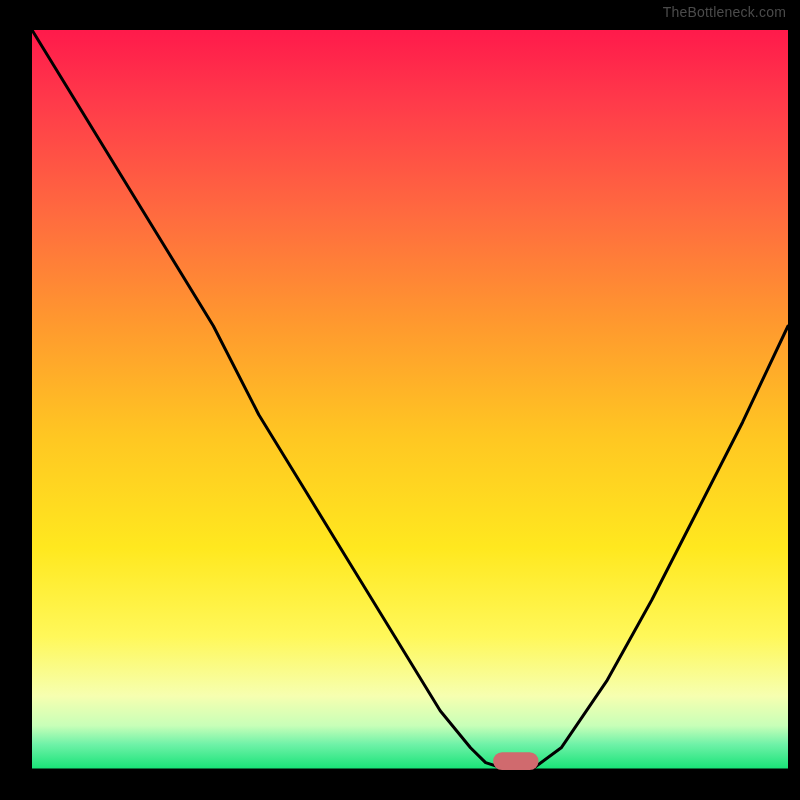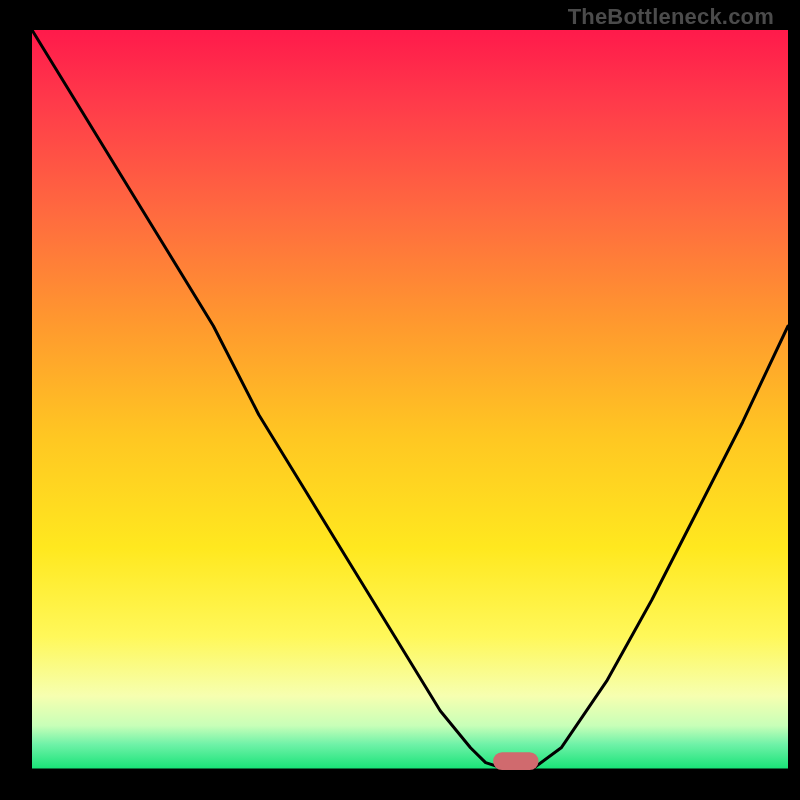--- a/index.html
+++ b/index.html
@@ -13,24 +13,24 @@
   }
   .frame {
     position: relative;
     width: 800px;
     height: 800px;
     background: #000;
   }
   .watermark {
     position: absolute;
     top: 4px;
-    right: 26px;
+    right: 14px;
     color: #4b4b4b;
-    font-size: 22px;
-    font-weight: bold;
+    font-size: 14px;
+    font-weight: normal;
     letter-spacing: 0.2px;
     z-index: 5;
   }
   svg {
     display: block;
   }
 </style>
 </head>
 <body>
 

